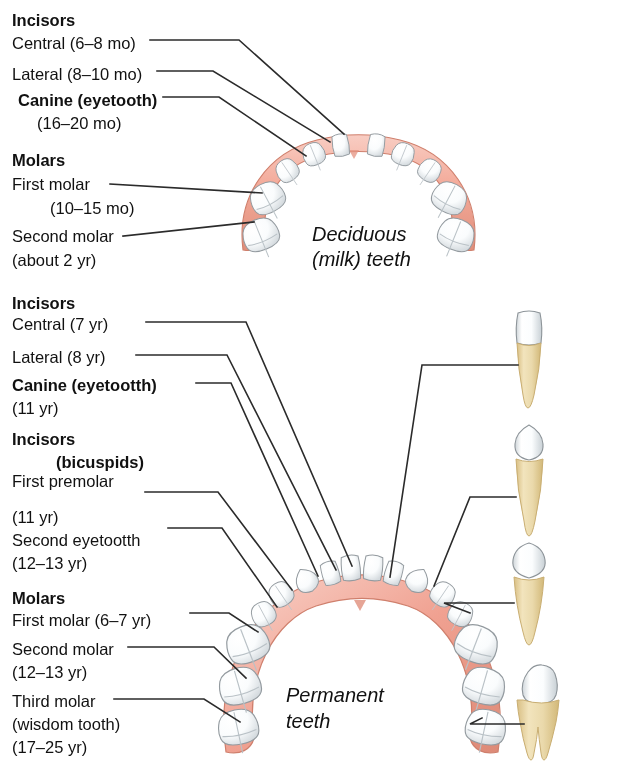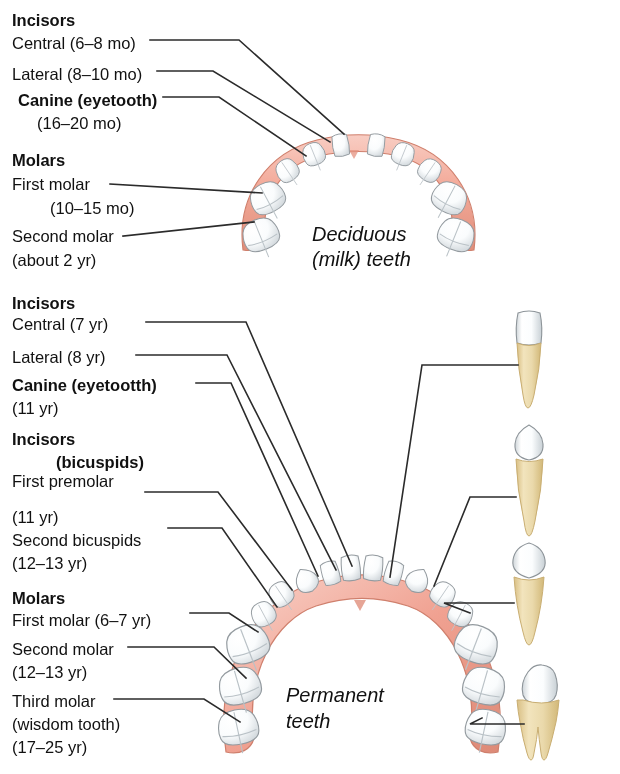--- a/index.html
+++ b/index.html
@@ -242,21 +242,21 @@
 
   <div class="lbl b" style="left:12px;top:291px;">Incisors</div>
   <div class="lbl" style="left:12px;top:312px;">Central (7 yr)</div>
   <div class="lbl" style="left:12px;top:345px;">Lateral (8 yr)</div>
   <div class="lbl b" style="left:12px;top:373px;">Canine (eyetootth)</div>
   <div class="lbl" style="left:12px;top:396px;">(11 yr)</div>
   <div class="lbl b" style="left:12px;top:427px;">Incisors</div>
   <div class="lbl b" style="left:12px;top:450px;margin-left:44px;">(bicuspids)</div>
   <div class="lbl" style="left:12px;top:469px;">First premolar</div>
   <div class="lbl" style="left:12px;top:505px;">(11 yr)</div>
-  <div class="lbl" style="left:12px;top:528px;">Second bicuspids</div>
+  <div class="lbl" style="left:12px;top:528px;">Second eyetootth</div>
   <div class="lbl" style="left:12px;top:551px;">(12–13 yr)</div>
   <div class="lbl b" style="left:12px;top:586px;">Molars</div>
   <div class="lbl" style="left:12px;top:608px;">First molar (6–7 yr)</div>
   <div class="lbl" style="left:12px;top:637px;">Second molar</div>
   <div class="lbl" style="left:12px;top:660px;">(12–13 yr)</div>
   <div class="lbl" style="left:12px;top:689px;">Third molar</div>
   <div class="lbl" style="left:12px;top:712px;">(wisdom tooth)</div>
   <div class="lbl" style="left:12px;top:735px;">(17–25 yr)</div>
 
   <div class="lbl it" style="left:286px;top:668px;">Permanent</div>

